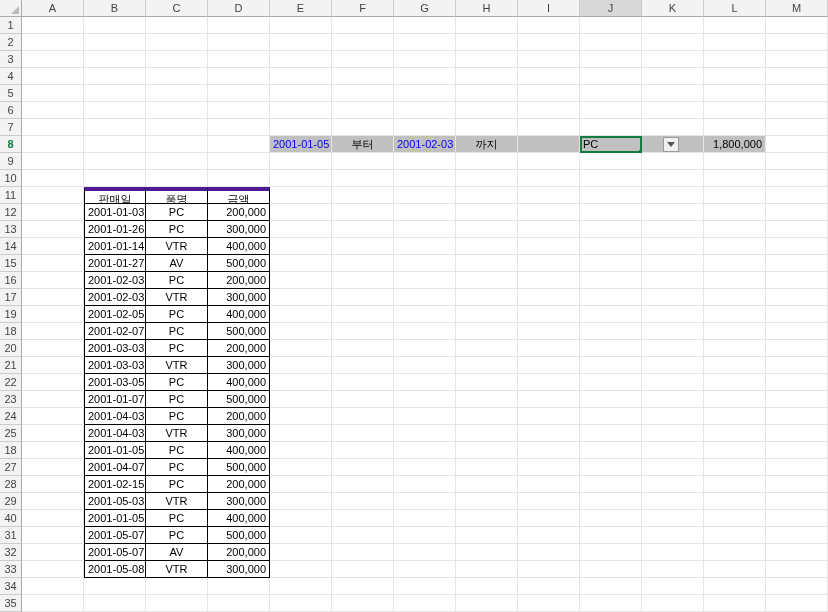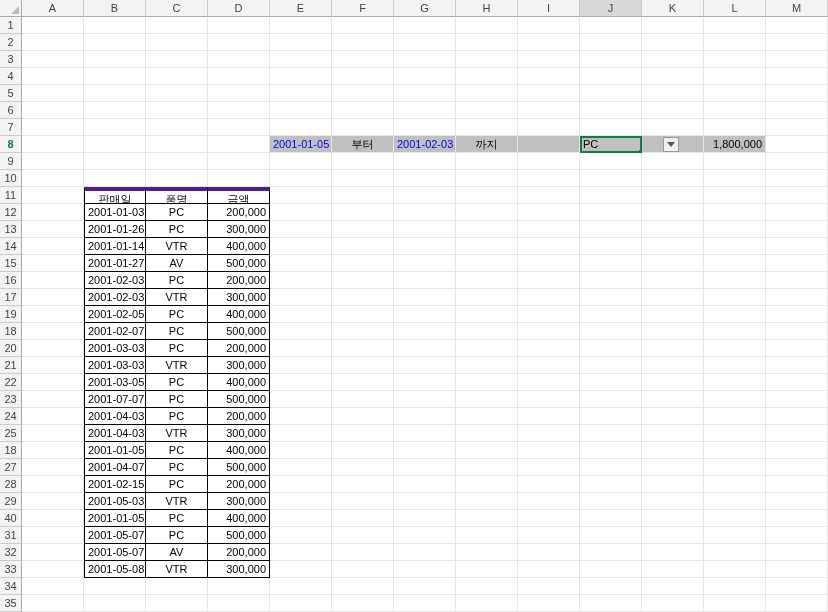--- a/index.html
+++ b/index.html
@@ -421,21 +421,21 @@
     <div class="cell"></div>
     <div class="cell"></div>
     <div class="cell"></div>
     <div class="cell"></div>
     <div class="cell"></div>
     <div class="cell"></div>
     <div class="cell"></div>
     <div class="cell"></div>
     <div class="row-header">23</div>
     <div class="cell"></div>
-    <div class="cell bb bl center br">2001-07-07</div>
+    <div class="cell bb bl center br">2001-01-07</div>
     <div class="cell bb center br">PC</div>
     <div class="cell bb right br">500,000</div>
     <div class="cell"></div>
     <div class="cell"></div>
     <div class="cell"></div>
     <div class="cell"></div>
     <div class="cell"></div>
     <div class="cell"></div>
     <div class="cell"></div>
     <div class="cell"></div>

